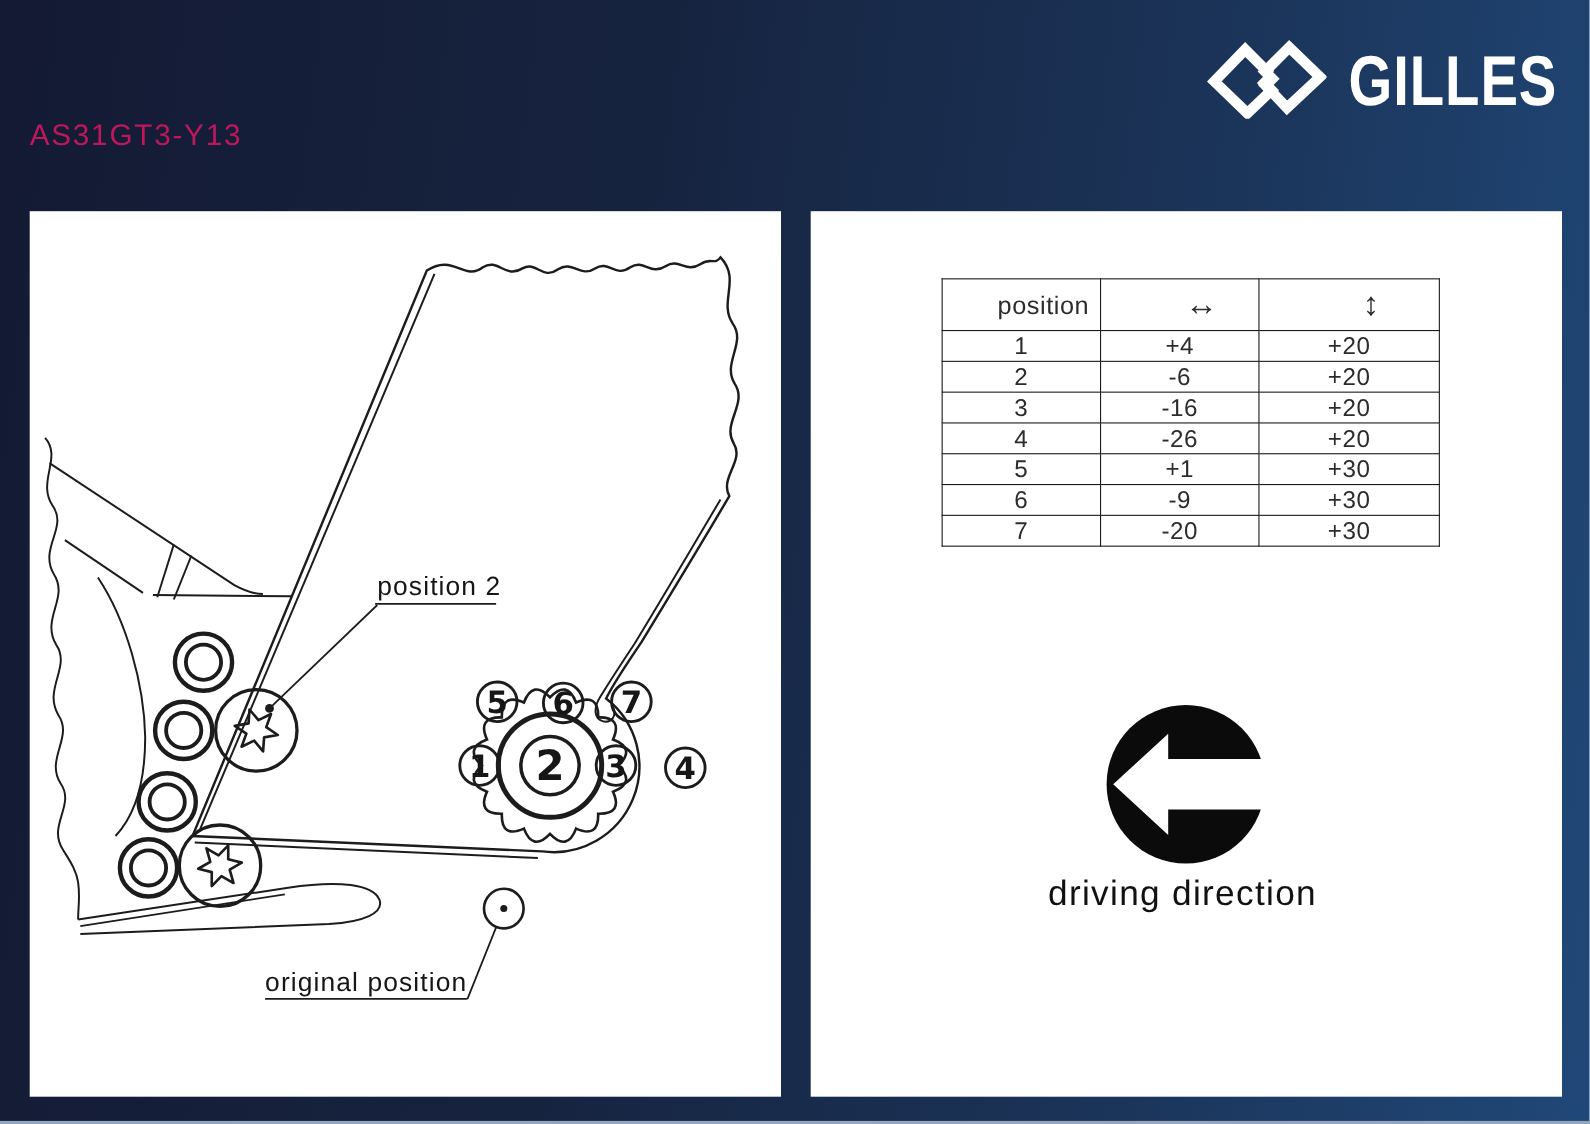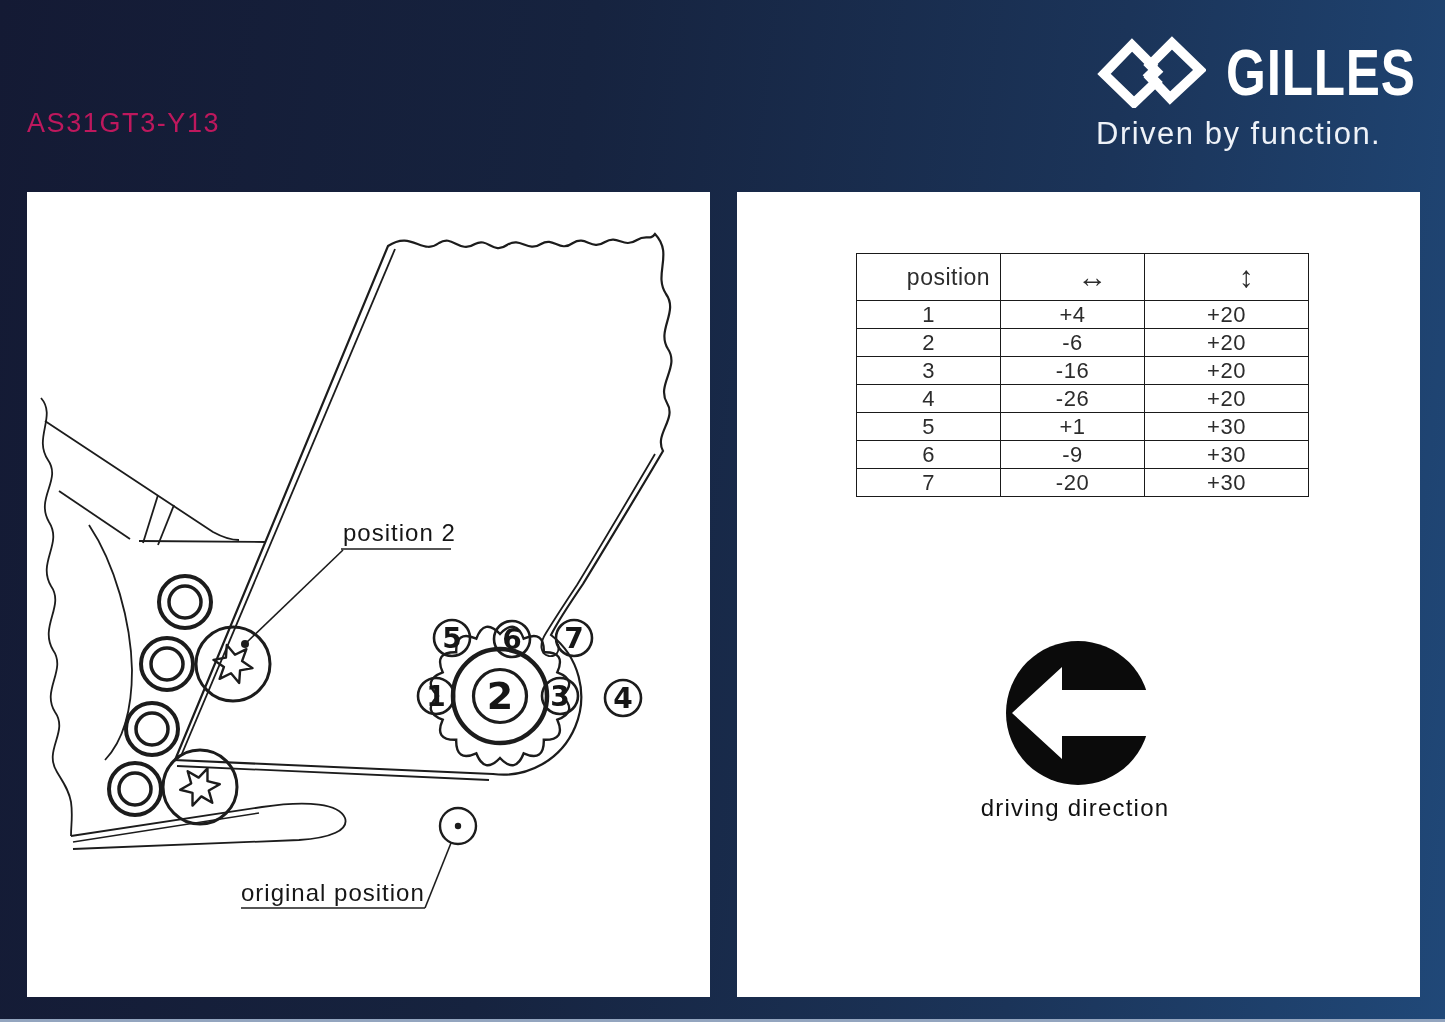--- a/index.html
+++ b/index.html
@@ -26,21 +26,21 @@
   .adjust-table{position:absolute;left:119px;top:61px;width:452px;border-collapse:collapse;
     table-layout:fixed;color:#2c2c2c;}
   .adjust-table th,.adjust-table td{border:1.6px solid #1a1a1a;text-align:center;
     font-weight:400;padding:0;}
   .adjust-table th{height:46px;font-size:23px;letter-spacing:0.5px;padding-left:40px;}
   .adjust-table th.arrow{font-size:30px;}
   .adjust-table td{height:27px;font-size:22px;letter-spacing:0.5px;}
   
   .drive-icon{position:absolute;left:261px;top:441px;width:160px;height:160px;}
   .drive-label{position:absolute;left:188px;top:602px;width:300px;text-align:center;
-    font-size:24px;letter-spacing:1.2px;color:#111;}
+    font-size:32px;letter-spacing:1.2px;color:#111;}
   
   .cad{stroke:#1c1c1c;fill:none;}
   .cad-text{font-family:"Liberation Sans",sans-serif;font-size:24px;fill:#161616;letter-spacing:1px;}
   .cad-num{font-family:"DejaVu Sans",sans-serif;font-weight:700;fill:#161616;}
 </style>
 </head>
 <body>
 
 <div class="titleblock">
   <div class="line">AS31GT3-Y13</div>
@@ -49,21 +49,20 @@
 <div class="brand">
   <div class="brand-row">
     <svg class="brand-mark" viewBox="0 0 110 74">
       <g stroke="#ffffff" stroke-width="9.5" fill="none" stroke-linejoin="miter">
         <path d="M59,34 L36,11 L8,40 L38,69 L60,48 L50,38"></path>
         <path d="M51,40 L74,64 L104,36 L76,9 L54,31 L64,41"></path>
       </g>
     </svg>
     <span class="brand-name">GILLES</span>
   </div>
-  <div class="brand-tagline">Driven by function.</div>
 </div>
 
 <div class="panel panel-left">
   <svg width="683" height="805" viewBox="0 0 683 805">
 
     <path class="cad" fill="#ffffff" stroke-width="2.2" d="M361,54
          C385,38 395,64 412,51 C426,42 432,62 448,52 C461,45 466,63 480,53
          C494,44 500,61 514,52 C527,44 532,61 546,51 C559,43 564,59 578,50
          C591,42 596,57 610,48 C619,42 623,49 628,42
          C647,62 626,82 639,102 C652,120 629,138 641,157 C653,175 629,193 640,211

